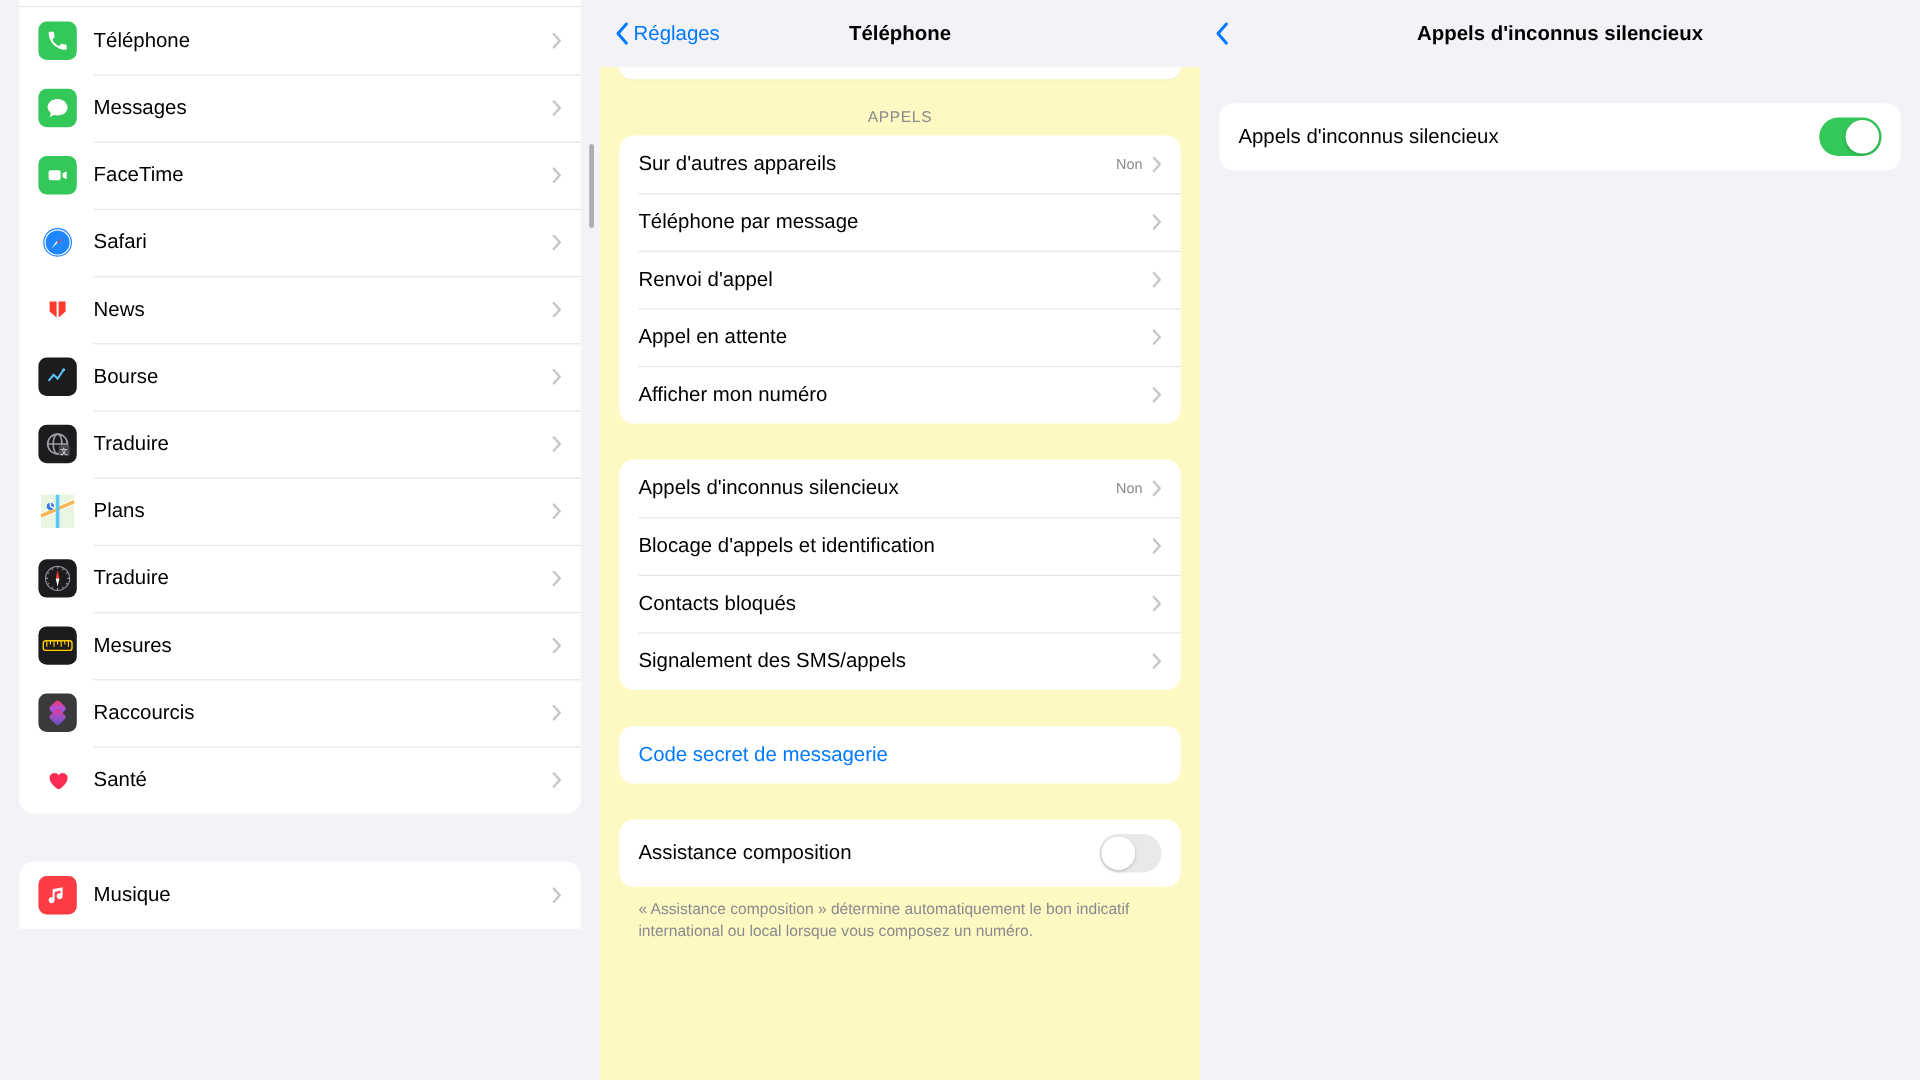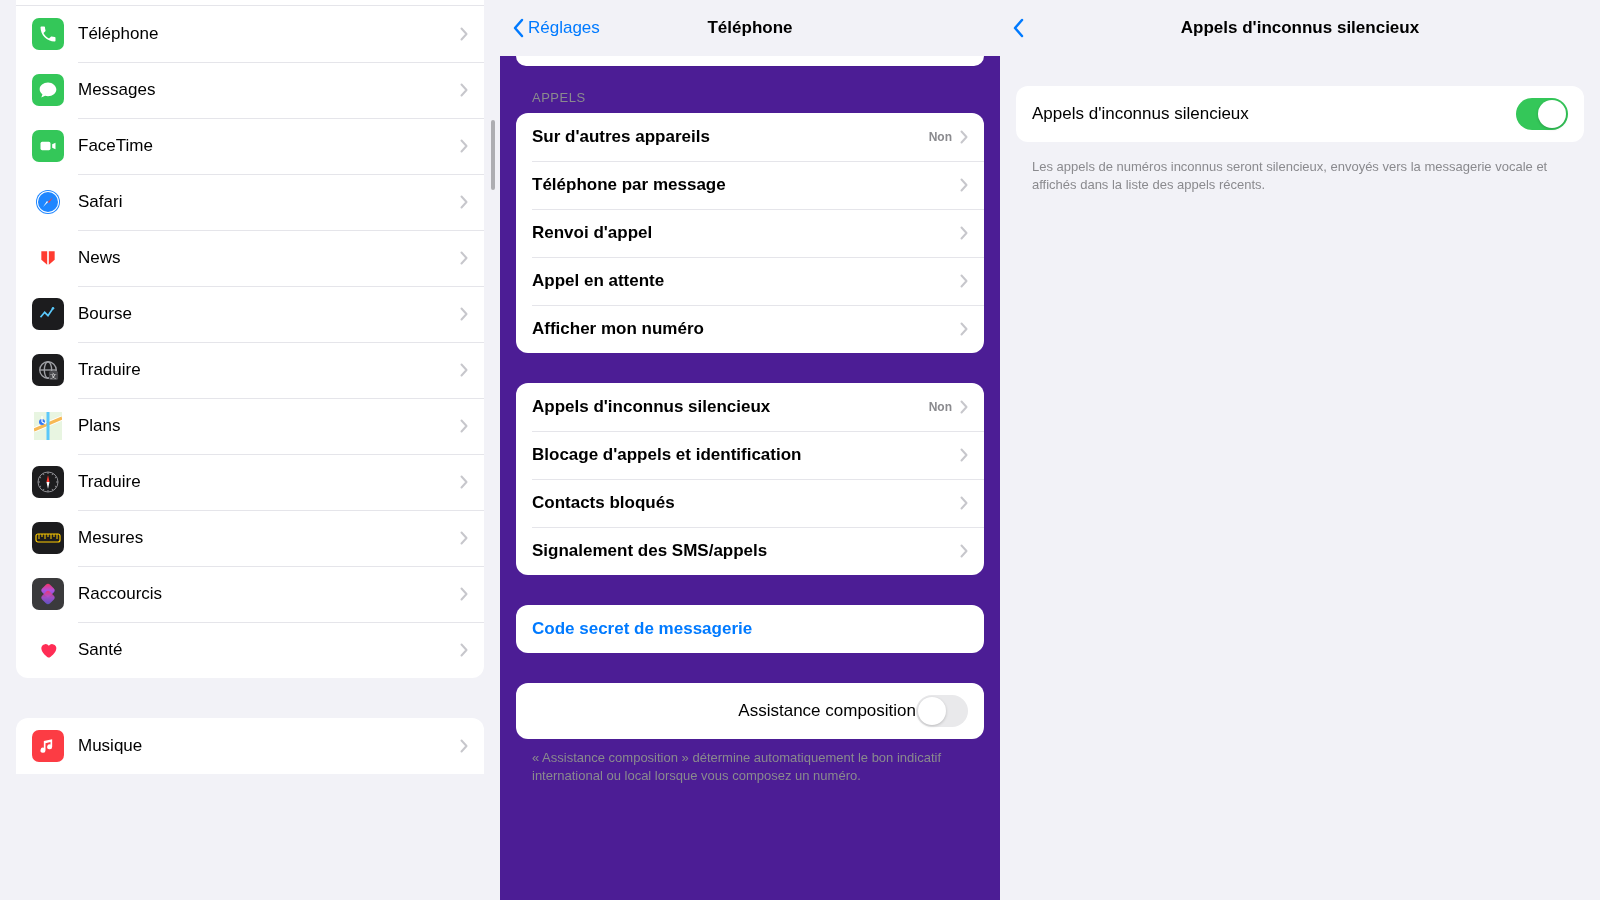--- a/index.html
+++ b/index.html
@@ -10,21 +10,21 @@
     height: 900px;
     overflow: hidden;
     display: flex;
   }
   .panel {
     position: relative;
     height: 900px;
     overflow: hidden;
   }
   .panel-1 { width: 500px; background:#f2f2f7; }
-  .panel-2 { width: 500px; background:#4c1d95; }
+  .panel-2 { width: 500px; background:#fef9c3; }
   .panel-3 { flex:1; background:#f2f2f7; }
 
   
   .navbar {
     height: 56px;
     display:flex;
     align-items:center;
     justify-content:center;
     position: relative;
     background:#f2f2f7;
@@ -54,20 +54,21 @@
     margin:0 16px 32px 16px;
     overflow:hidden;
   }
   .group.tail-cut { border-bottom-left-radius:0; border-bottom-right-radius:0; }
   .section-header {
     font-size:13px;
     color:#8a8a8e;
     letter-spacing:0.5px;
     padding: 24px 32px 8px 32px;
     text-transform:uppercase;
+    text-align:center;
   }
   .footer-note {
     font-size:13px;
     color:#8a8a8e;
     padding: 6px 32px 20px 32px;
     line-height:1.4;
   }
 
   
   .row {
@@ -148,21 +149,21 @@
     width:4px;
     height:70px;
     background:rgba(0,0,0,0.28);
     border-radius:2px;
   }
 
   
   .chev-path { stroke:#c7c7cc; stroke-width:2; fill:none; stroke-linecap:round; stroke-linejoin:round; }
   .chev-path-blue { stroke:#007aff; stroke-width:2.5; fill:none; stroke-linecap:round; stroke-linejoin:round; }
 
-  .group.mini { margin-bottom:20px;font-weight:bold; }
+  .group.mini { margin-bottom:20px; }
   .panel-2 .stub-card {
     background:#fff; border-radius:12px; margin:0 16px 0 16px; height:10px;
     border-top-left-radius:0; border-top-right-radius:0;
     box-shadow: 0 1px 0 rgba(0,0,0,0.04);
   }
   .footer-note.p3 { padding-top:10px; }
   .footer-note.p3 + .footer-note.p3 { padding-top:6px; }
 </style>
 </head>
 <body>
@@ -487,21 +488,21 @@
         </span>
       </div>
     </div>
 
   <div class="group mini" style="margin-top:30px;">
     <div class="row">
       <span class="label link">Code secret de messagerie</span>
     </div>
   </div>
 
-  <div class="group" style="margin-top:30px; margin-bottom:4px;text-align:right;">
+  <div class="group" style="margin-top:30px; margin-bottom:4px;">
     <div class="row">
       <span class="label">Assistance composition</span>
       <div class="switch off">
           <div class="knob"></div>
         </div>
     </div>
   </div>
   <div class="footer-note">« Assistance composition » détermine automatiquement le bon indicatif international ou local lorsque vous composez un numéro.</div>
 </div>
 
@@ -518,14 +519,13 @@
   <div style="height:30px"></div>
 
   <div class="group" style="margin-bottom:6px;">
     <div class="row">
       <span class="label">Appels d'inconnus silencieux</span>
       <div class="switch on">
           <div class="knob"></div>
         </div>
     </div>
   </div>
-  <div class="footer-note p3">Les appels de numéros inconnus seront silencieux, envoyés vers la messagerie vocale et affichés dans la liste des appels récents.</div>
 </div>
 
 </body></html>

